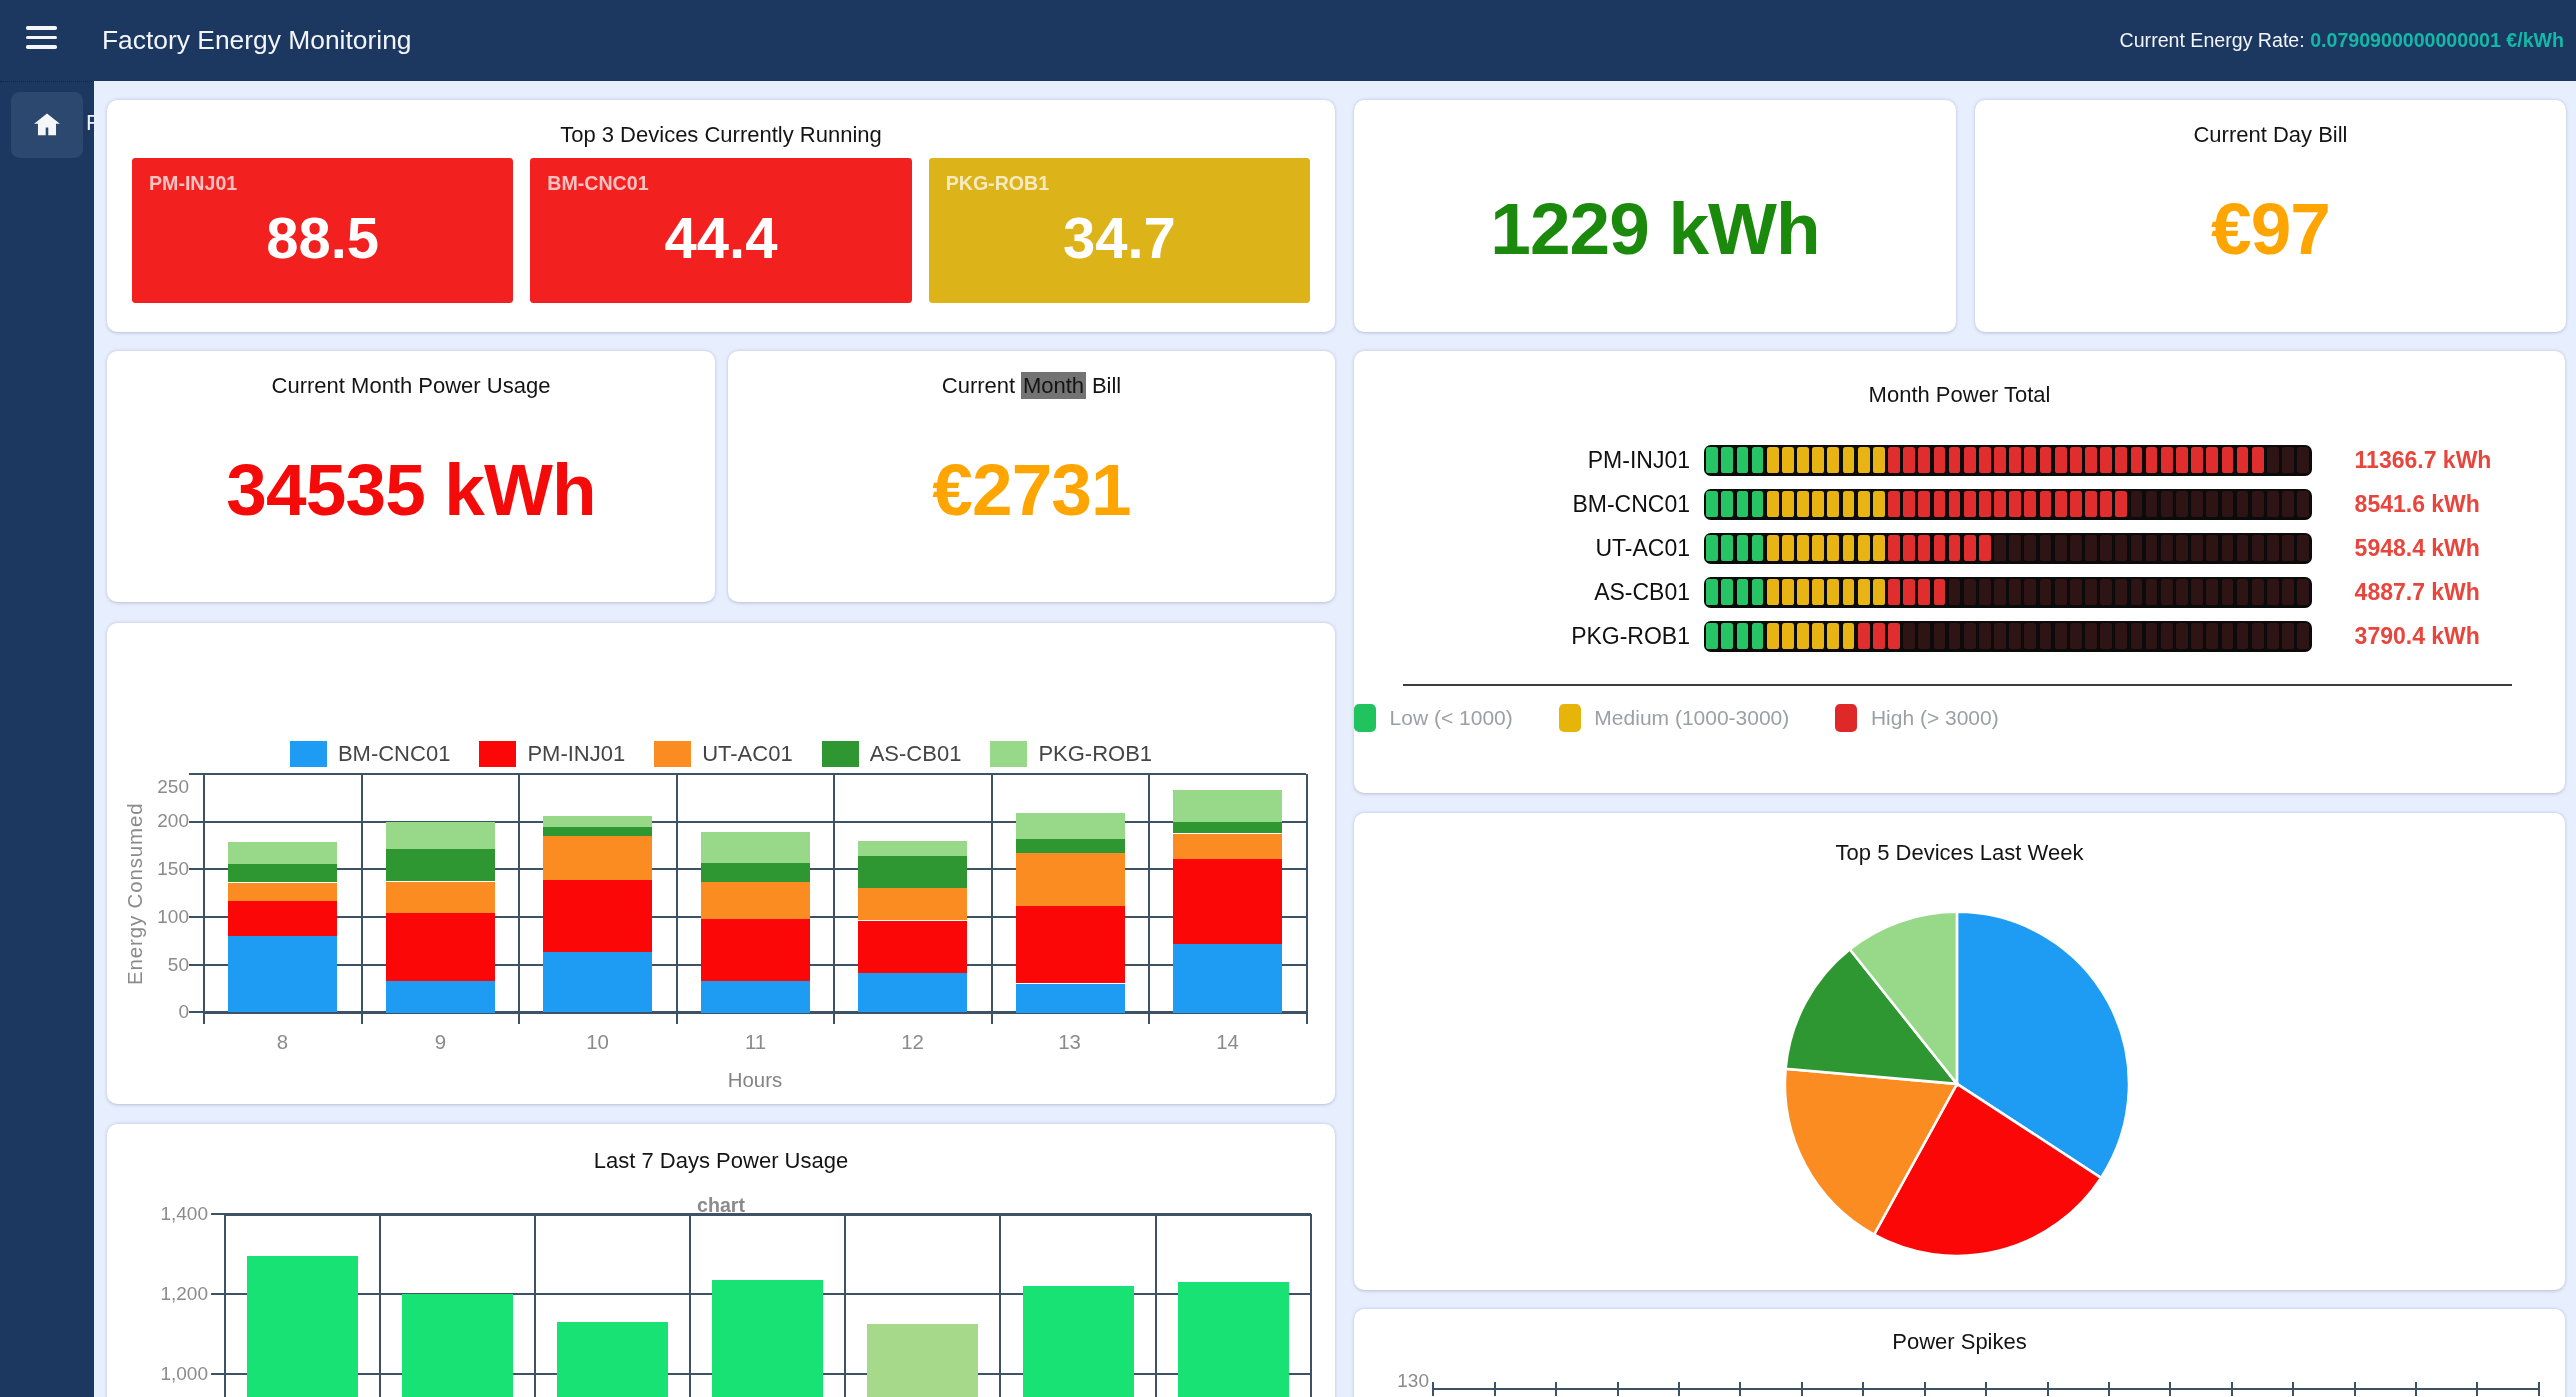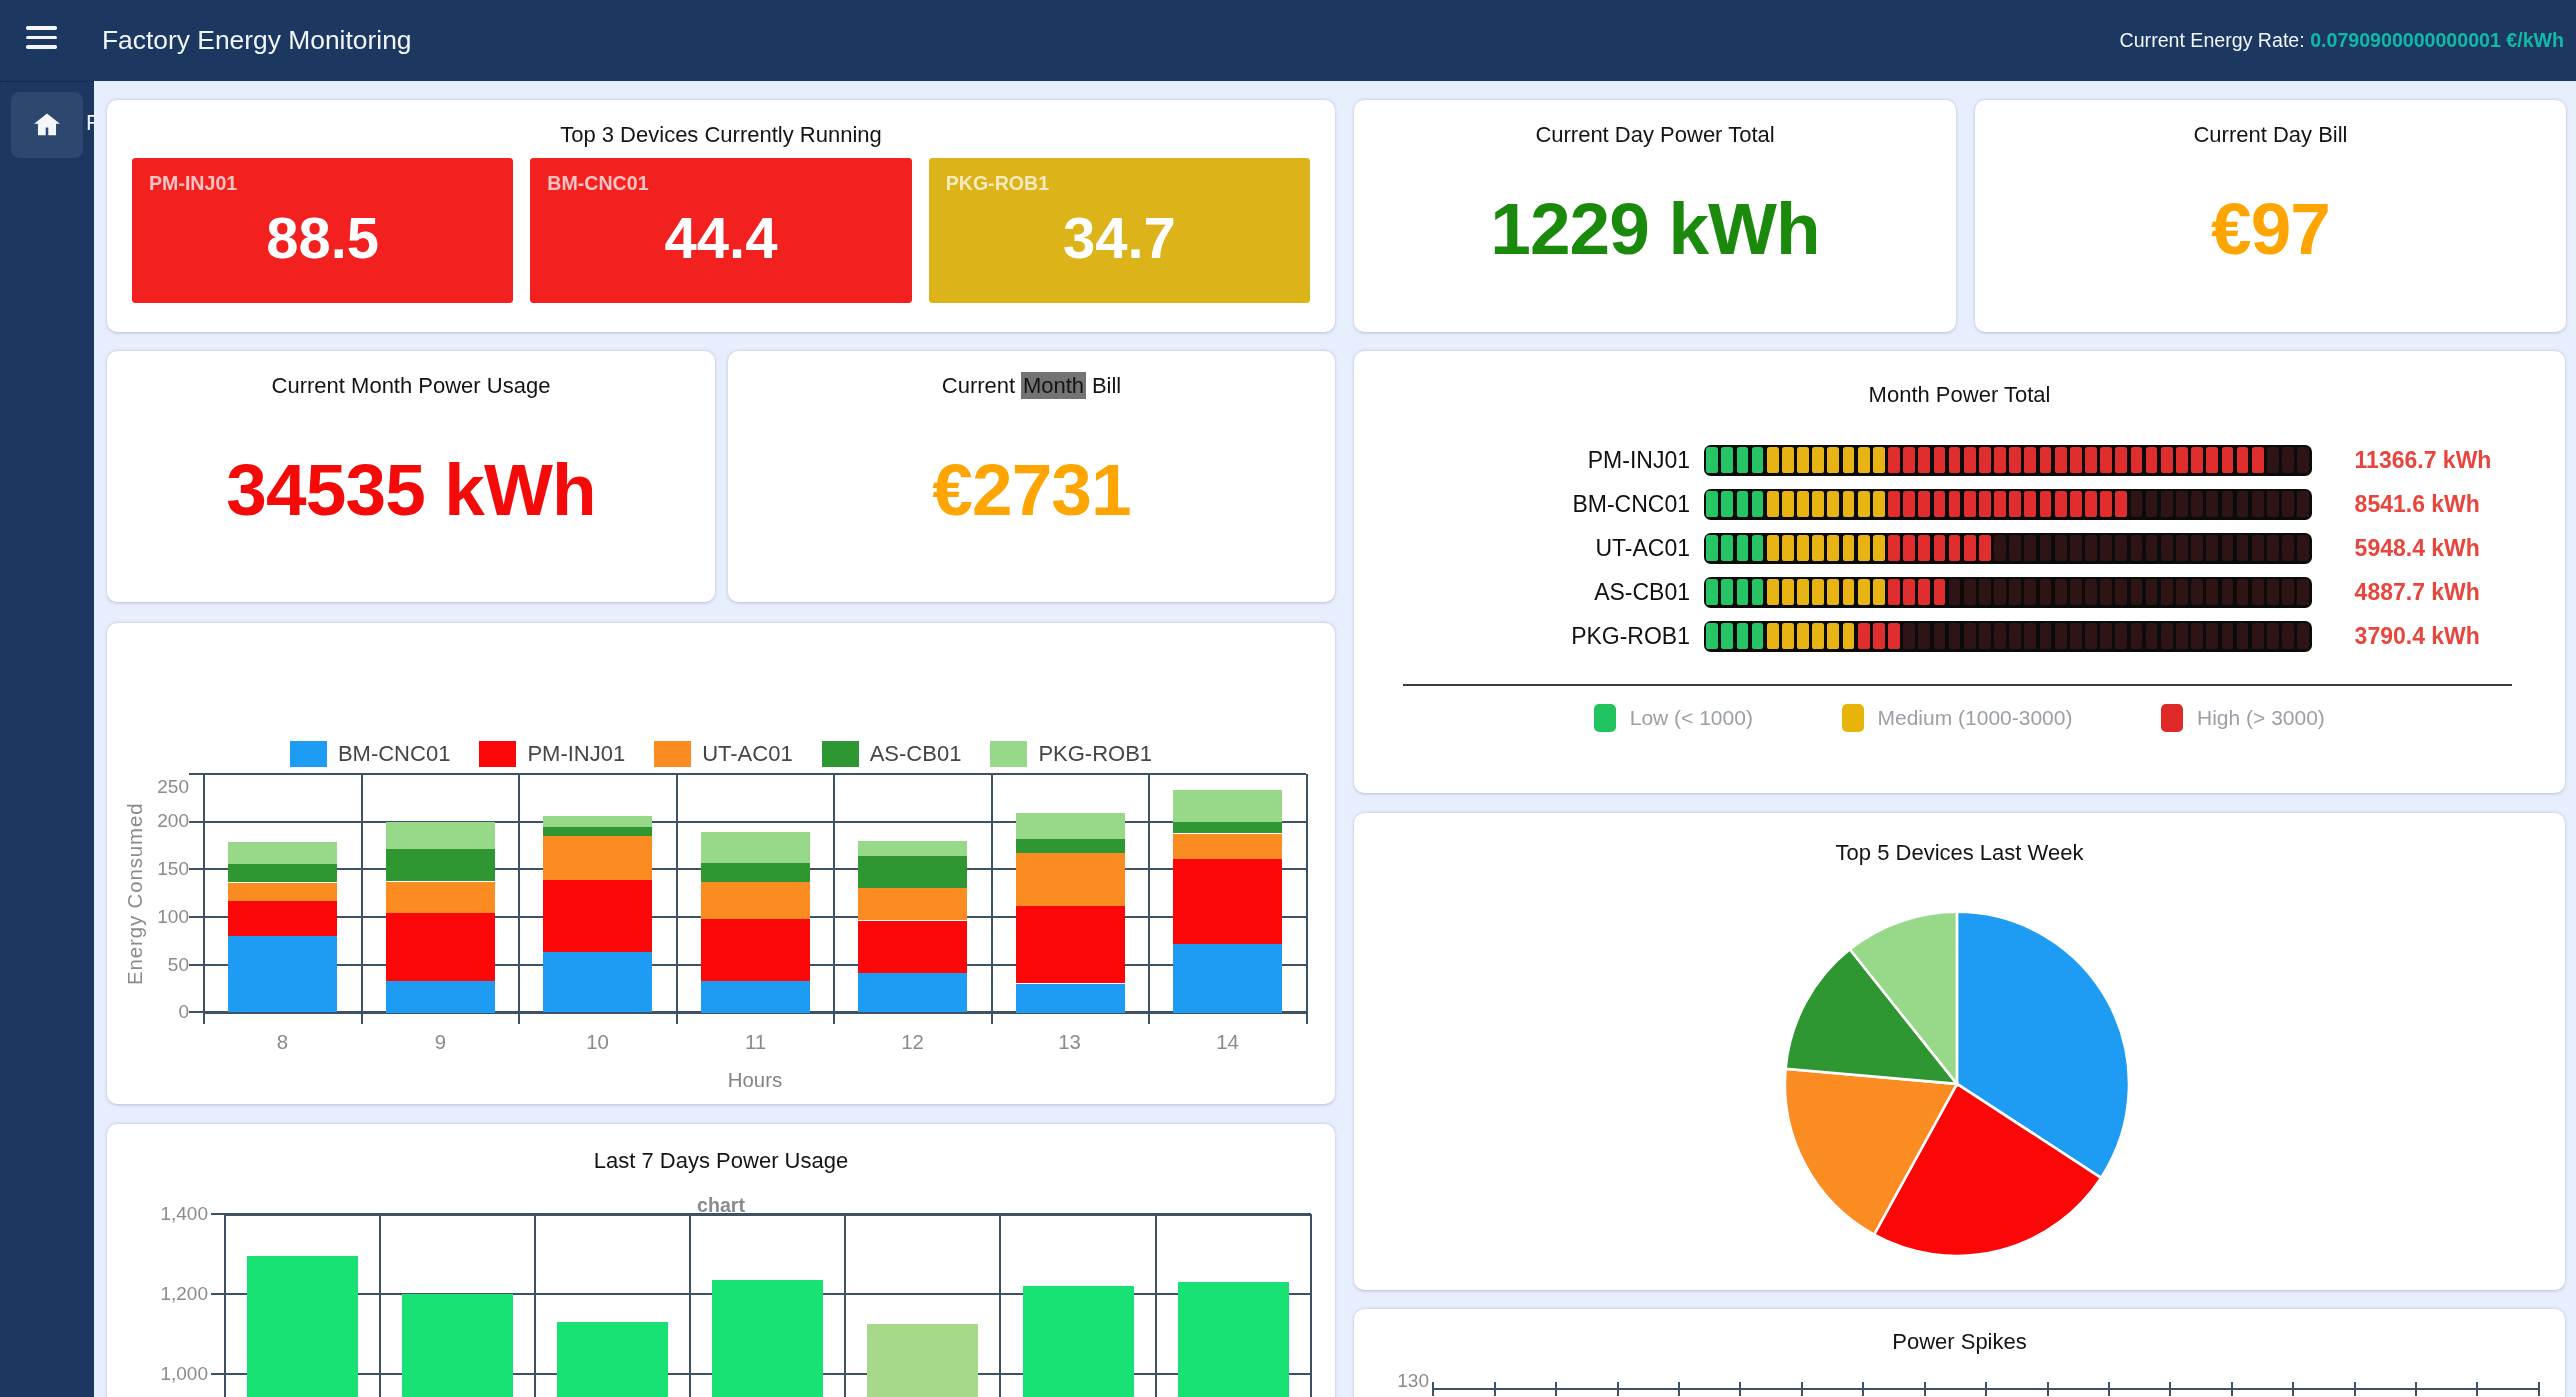--- a/index.html
+++ b/index.html
@@ -27,21 +27,21 @@
   .tile-label{position:absolute;left:17px;top:13.6px;font-size:19.6px;font-weight:bold;color:rgba(255,255,255,.72)}
   .tile-value{position:absolute;left:0;right:0;top:46px;text-align:center;color:#fff;font-weight:bold;font-size:58px}
   
   .mpt-rows{position:absolute;left:0;top:87px;right:0}
   .mpt-row{display:flex;align-items:center;height:44px}
   .mpt-label{width:336px;text-align:right;font-size:23px;color:#101010}
   .mpt-bar{width:608px;height:31px;margin-left:13.6px;background:#0b0b0b;border-radius:6.8px;padding:2.6px;box-sizing:border-box;display:flex;gap:3.4px}
   .mpt-seg{flex:1;border-radius:2.6px}
   .mpt-value{margin-left:43px;font-size:23px;font-weight:bold;color:#e8453c}
   .mpt-divider{position:absolute;left:49px;right:53px;top:333px;height:1.7px;background:#3c3c3c}
-  .mpt-legend{position:absolute;left:0;right:0;top:353px;display:flex;justify-content:center;gap:89px}
+  .mpt-legend{position:absolute;left:0;right:0;top:353px;display:flex;gap:46px}
   .mpt-leg-item{display:flex;align-items:center;gap:13.6px}
   .mpt-leg-swatch{width:22px;height:28px;border-radius:5.1px}
   .mpt-leg-label{font-size:21px;color:#9aa0a6}
   
   .hline,.vline{position:absolute;background:#3e5266}
   .tickdash{position:absolute;background:#3e5266}
   .ytick{position:absolute;width:60px;text-align:right;font-size:19px;color:#8b8b8b}
   .xtick{position:absolute;text-align:center;font-size:20.4px;color:#8b8b8b}
   .axis-title{position:absolute;text-align:center;font-size:20.4px;color:#848484}
   .ylab-rot{position:absolute;color:#8b8b8b;font-size:20.4px;letter-spacing:0.9px;writing-mode:vertical-rl;transform:rotate(180deg);text-align:center}
@@ -89,21 +89,20 @@
         <div class="tile-value">44.4</div>
       </div>
       <div class="tile" style="background: rgb(221, 179, 26);">
         <div class="tile-label">PKG-ROB1</div>
         <div class="tile-value">34.7</div>
       </div>
     </div>
 </div>
 
 <div class="card" style="left:1354px;top:100px;width:602px;height:232px">
-  <div class="card-title">Current Day Power Total</div>
   <div class="metric" id="mDayTotal" style="color: rgb(27, 138, 12);">1229 kWh</div>
 </div>
 
 <div class="card" style="left:1975px;top:100px;width:591px;height:232px">
   <div class="card-title">Current Day Bill</div>
   <div class="metric" id="mDayBill" style="color: rgb(255, 165, 2);">€97</div>
 </div>
 
 <div class="card" style="left:107px;top:351px;width:608px;height:251px">
   <div class="card-title">Current Month Power Usage</div>

